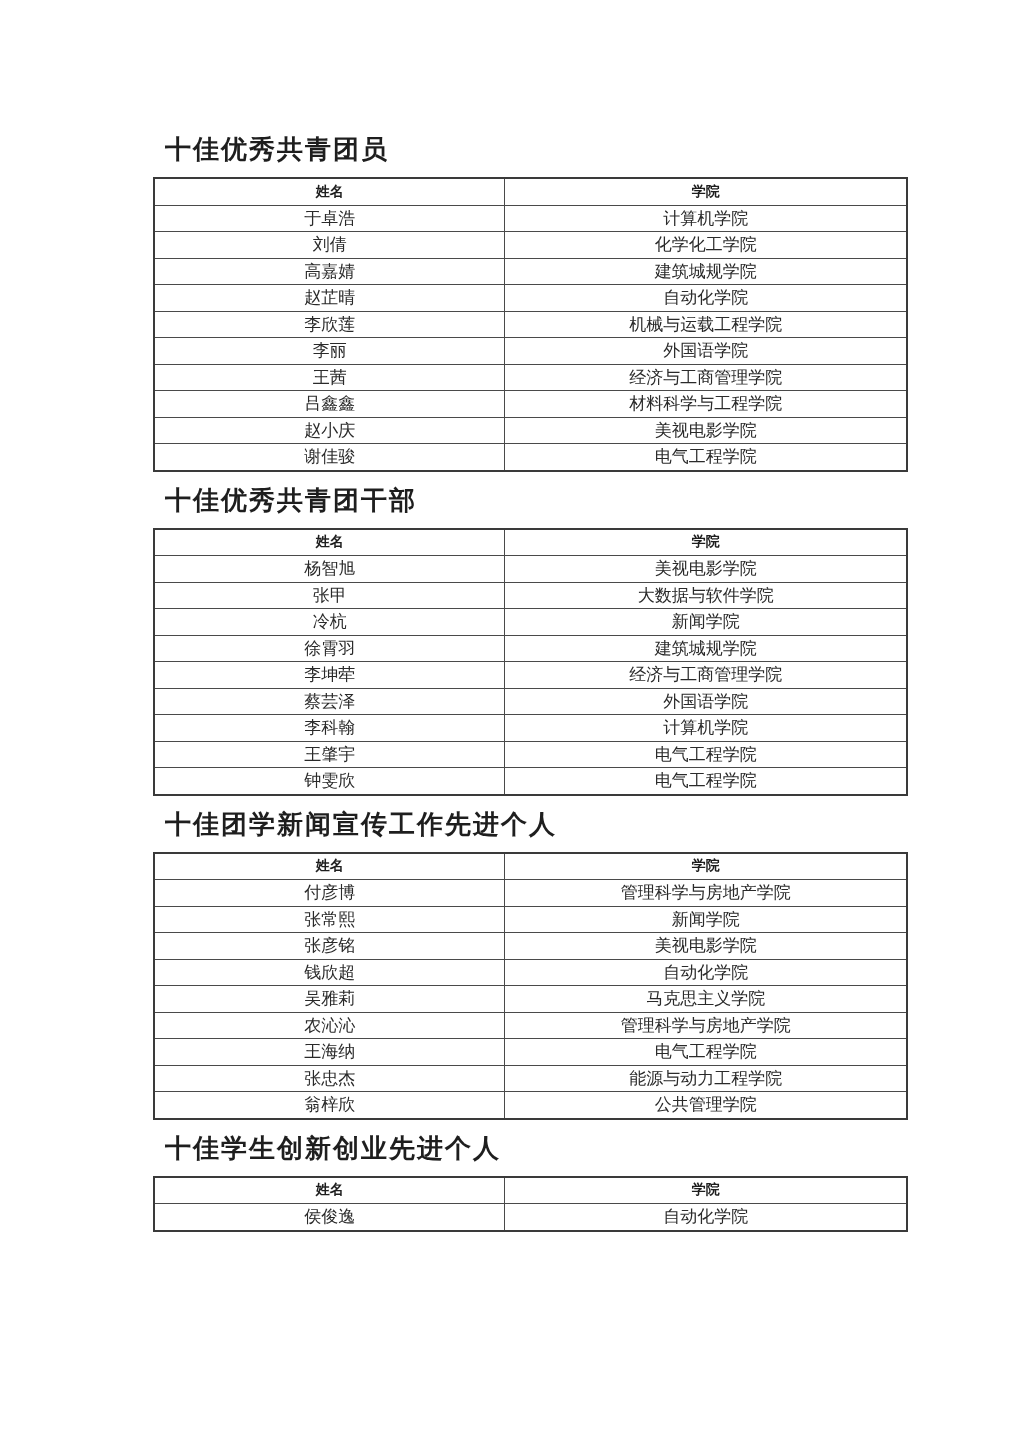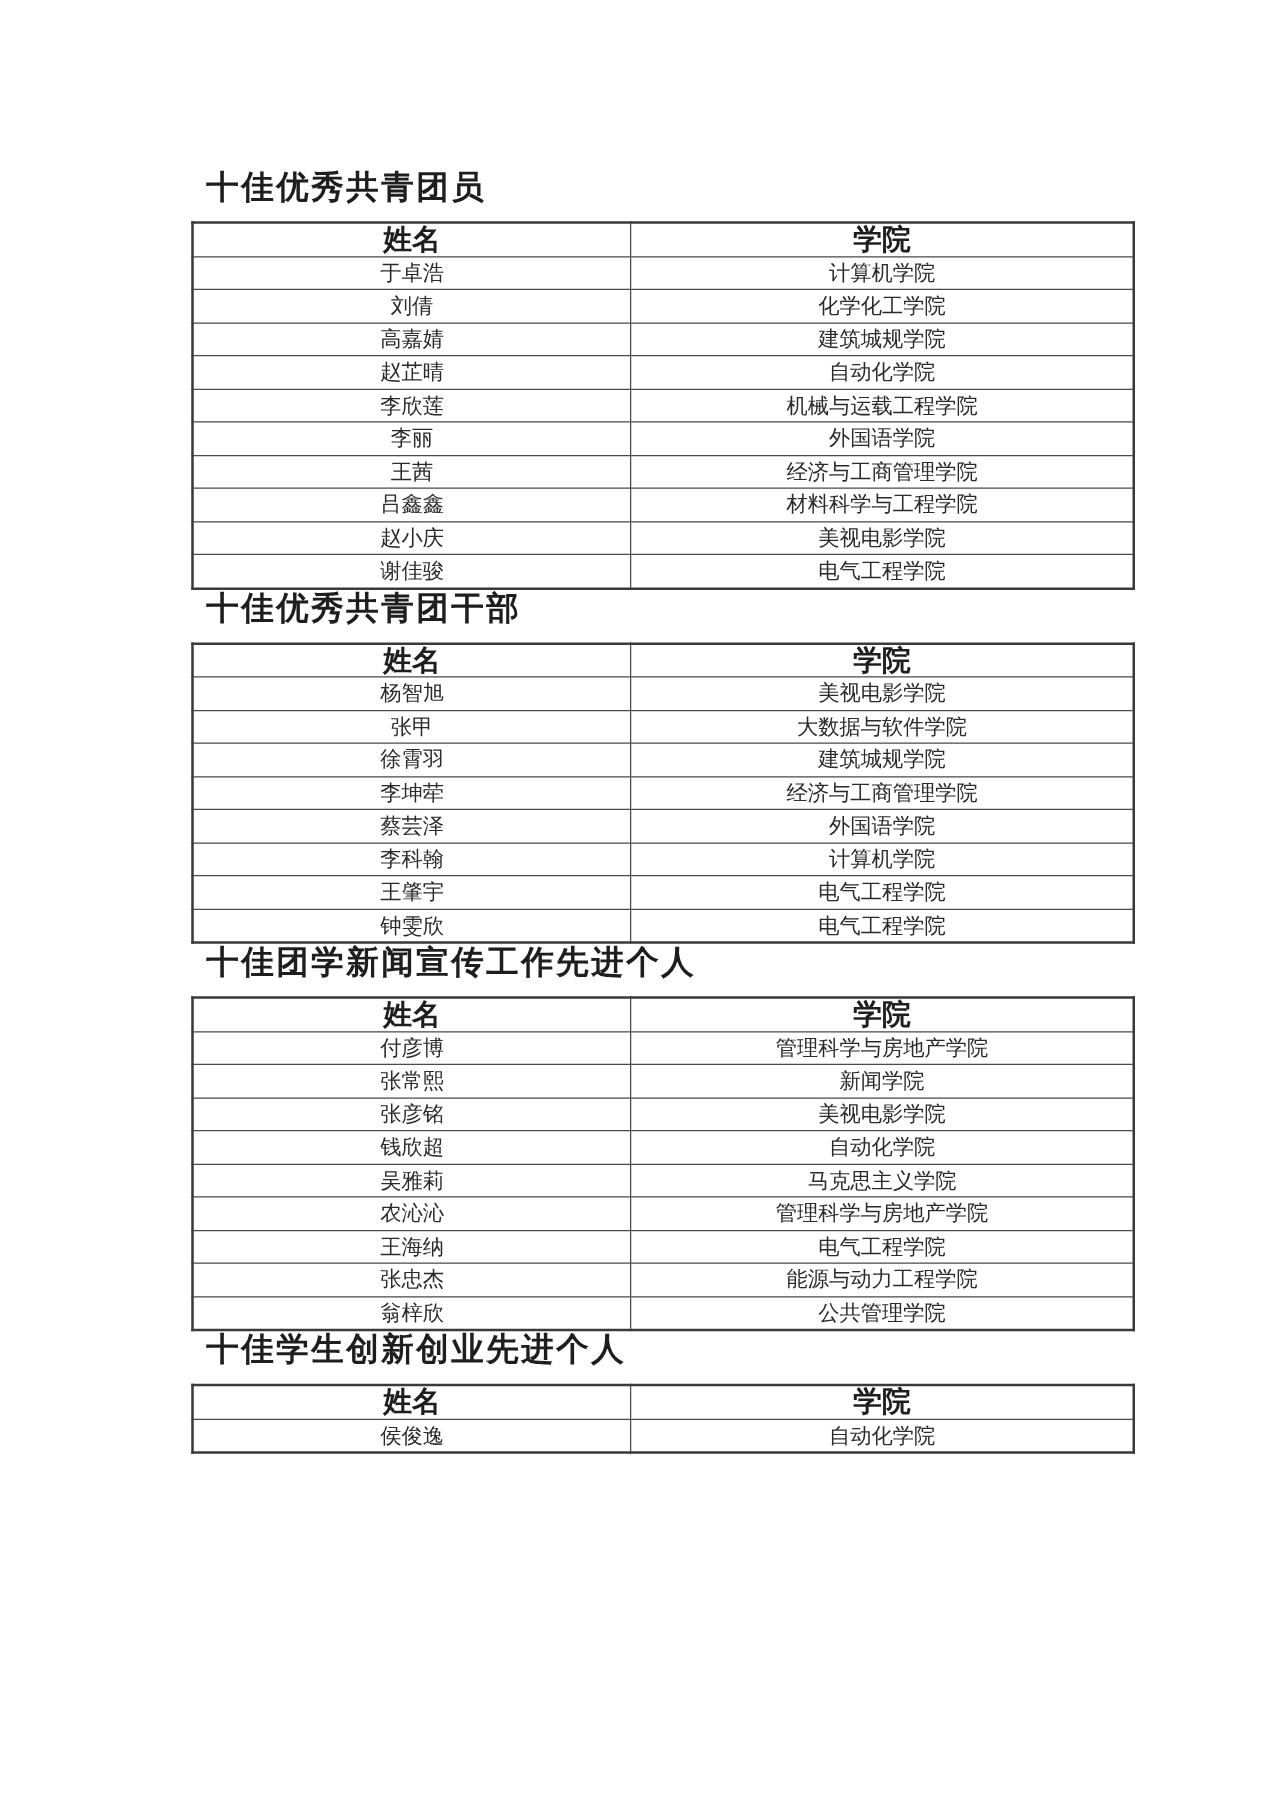--- a/index.html
+++ b/index.html
@@ -25,21 +25,21 @@
   .section-heading {
     margin: 0 0 0 12px;
     padding: 0;
     font-size: 26px;
     line-height: 30px;
     font-weight: bold;
     letter-spacing: 2px;
     color: #1e1e1e;
   }
   .section-heading.first { margin-top: 0; }
-  .section-heading:not(.first) { margin-top: 0; }
+  .section-heading:not(.first) { margin-top: 14px; }
   .awards-table {
     width: 755px;
     margin-top: 12px;
     border-collapse: collapse;
     table-layout: fixed;
     border: 2px solid #3a3a3a;
   }
   .awards-table th,
   .awards-table td {
     border: 1px solid #4a4a4a;
@@ -47,21 +47,21 @@
     padding: 0;
     text-align: center;
     vertical-align: middle;
     font-size: 17px;
     line-height: 1;
     white-space: nowrap;
     overflow: hidden;
   }
   .awards-table th {
     font-weight: bold;
-    font-size: 23px;
+    font-size: 14px;
     color: #1e1e1e;
   }
   .awards-table col.name-col    { width: 46.6%; }
   .awards-table col.college-col { width: 53.4%; }
 </style>
 </head>
 <body>
 
 <div class="page">
   <div id="sections-root">
@@ -139,20 +139,24 @@
       <tbody>
             <tr>
               <td>杨智旭</td>
               <td>美视电影学院</td>
             </tr>
             <tr>
               <td>张甲</td>
               <td>大数据与软件学院</td>
             </tr>
             <tr>
+              <td>冷杭</td>
+              <td>新闻学院</td>
+            </tr>
+            <tr>
               <td>徐霄羽</td>
               <td>建筑城规学院</td>
             </tr>
             <tr>
               <td>李坤荦</td>
               <td>经济与工商管理学院</td>
             </tr>
             <tr>
               <td>蔡芸泽</td>
               <td>外国语学院</td>

